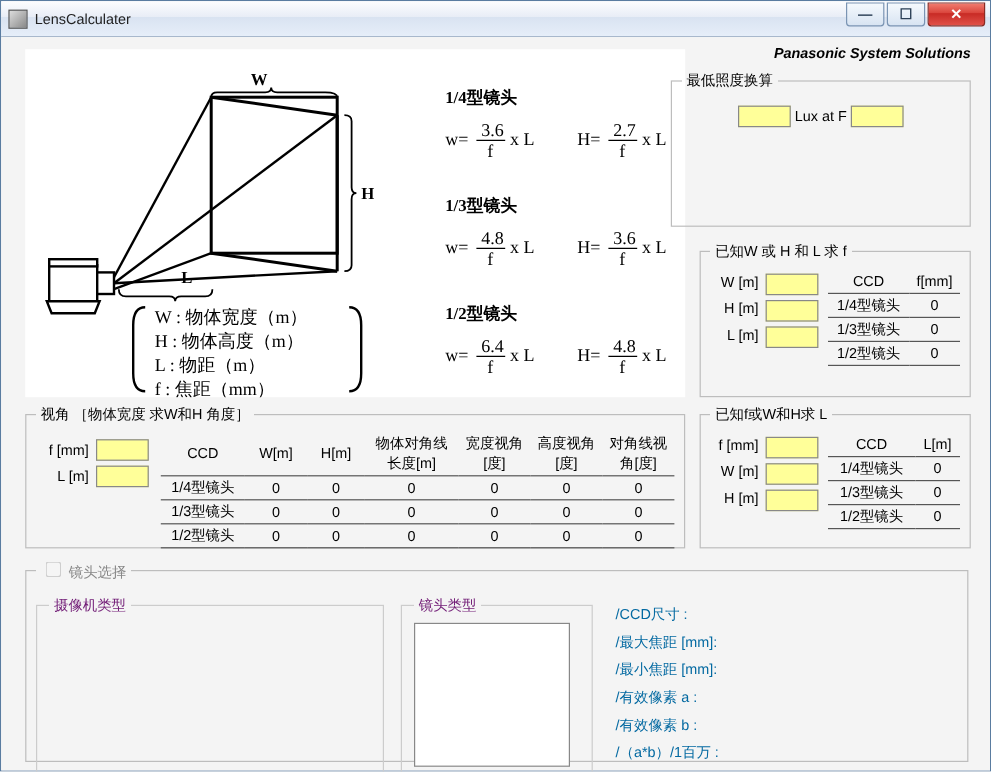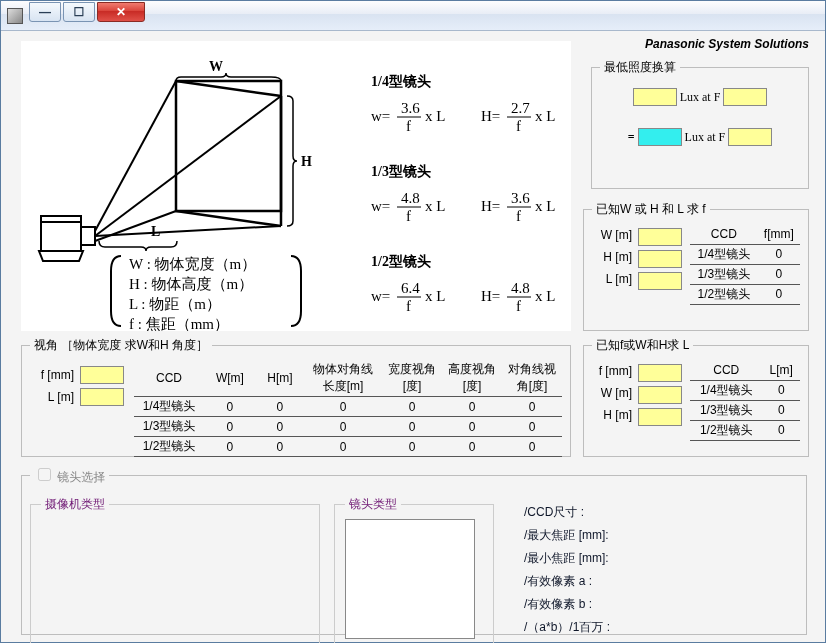--- a/index.html
+++ b/index.html
@@ -83,21 +83,21 @@
     margin:0;
   }
   fieldset > legend {
     padding:0 4px;
     color:#000;
   }
 
   .fs-lux {
     position:absolute;
     top:28px; right:16px;
-    width:218px; height:130px;font-family:Liberation Serif, serif;
+    width:250px; height:130px;
   }
   .fs-f {
     position:absolute;
     top:170px; right:16px;
     width:218px; height:130px;
   }
   .fs-angle {
     position:absolute;
     top:306px; left:20px;
     width:550px; height:120px;
@@ -153,36 +153,37 @@
   .fs-lens-inner { display:flex; gap:14px; padding-top:4px;}
   .sub-fs { border:1px solid #ccc; padding:6px 10px; }
   .sub-fs legend { color:#701a75; }
   .radio-row { margin:10px 0; color:#888; }
   .radio-row input { margin-right:6px; }
   .listarea {
     width:140px; height:120px;
     border:1px solid #888;
     background:#fff;
   }
-  .speclabels div { margin:6px 16px; color:#0f172a; }
+  .speclabels div { margin:6px 5px; color:#0369a1; }
   .speclabels { padding-top:2px; }
 
   
   .diagram-panel svg { width:100%; height:100%; }
   .formula { font-family: "Times New Roman", serif; font-size:15px; }
   .heading { font-family: "SimSun","Microsoft YaHei"; font-size:14px; font-weight:bold; }
   .legendtxt { font-family: "SimSun"; font-size:15px; }
 
 </style>
 </head>
 <body>
 
 <div class="window">
   <div class="titlebar">
     <span class="icon"></span>
+    <span class="title">LensCalculater</span>
     <div class="winbtns">
       <div class="winbtn">—</div>
       <div class="winbtn">☐</div>
       <div class="winbtn close">✕</div>
     </div>
   </div>
 
   <div class="client">
     <div class="topbrand">Panasonic System Solutions</div>
 
@@ -264,26 +265,20 @@
           <text x="495" y="270">f</text>
           <text x="514" y="260">x L</text>
         </g>
       </svg>
     </div>
 
     <fieldset class="fs-lux">
       <legend>最低照度换算</legend>
       <div class="row" style="text-align:center">
         <span class="inbox"></span>
-        <span class="lbl">Lux at F</span>
-        <span class="inbox"></span>
-      </div>
-      <div class="row" style="text-align:center; margin-top:22px">
-        <span class="lbl" style="font-weight:bold">=</span>
-        <span class="inbox cyan"></span>
         <span class="lbl">Lux at F</span>
         <span class="inbox"></span>
       </div>
     </fieldset>
 
     <fieldset class="fs-f">
       <legend>已知W 或 H 和 L 求 f</legend>
       <div style="display:flex; gap:8px">
         <div>
           <div class="pair">

